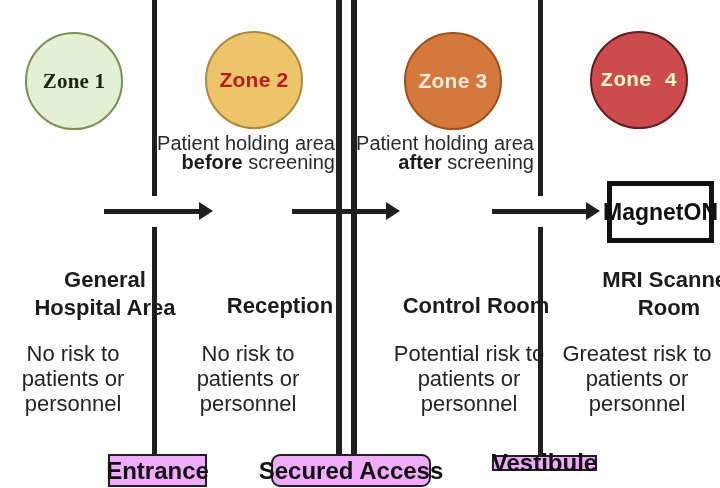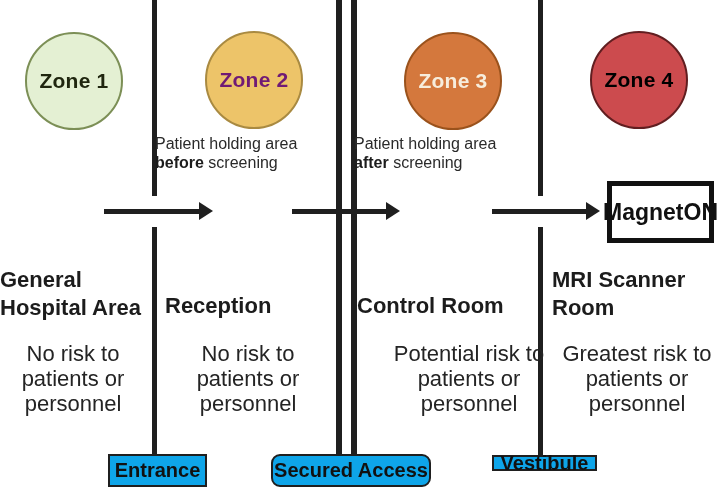--- a/index.html
+++ b/index.html
@@ -20,87 +20,87 @@
     position:absolute; width:98px; height:98px; border-radius:50%;
     border:2px solid #000; box-sizing:border-box;
     display:flex; align-items:center; justify-content:center;
     font-weight:bold; font-size:21px; letter-spacing:0.2px;
   }
   .z1 { left:25px;  top:32px; }
   .z2 { left:205px; top:31px; }
   .z3 { left:404px; top:32px; }
   .z4 { left:590px; top:31px; }
   
-  .caption { position:absolute; top:134px; width:180px; text-align:left;
-             font-size:16px; line-height:19px; color:#2a2a2a; }
+  .caption { position:absolute; top:134px; width:180px; text-align:right;
+             font-size:20px; line-height:19px; color:#2a2a2a; }
   .cap2 { left:155px; }
   .cap3 { left:354px; }
   .caption b { color:#1c1c1c; }
   
   .abar  { position:absolute; top:209px; height:5px; background:#1f1f1f; }
   .ab1 { left:104px; width:96px; }
   .ab2 { left:292px; width:95px; }
   .ab3 { left:492px; width:95px; }
   .ahead { position:absolute; top:202px; width:0; height:0;
            border-top:9.5px solid transparent; border-bottom:9.5px solid transparent;
            border-left:14px solid #1f1f1f; }
   .ah1 { left:199px; } .ah2 { left:386px; } .ah3 { left:586px; }
   
   .magnet {
     position:absolute; left:607px; top:181px; width:107px; height:62px;
     border:5px solid #111; box-sizing:border-box; background:#fff;
     display:flex; flex-direction:row; align-items:center; justify-content:center;
     font-weight:bold; font-size:23px; line-height:25px; color:#111;
   }
   
-  .heading { position:absolute; font-weight:bold;
-             font-size:22px; line-height:28px; color:#1c1c1c; }
+  .heading { position:absolute; text-align:center; font-weight:bold;
+             font-size:22px; line-height:28px; color:#1c1c1c;padding-left:32px; }
   .h1 { left:0;     width:146px; top:266px; }
   .h2 { left:165px; width:166px; top:292px; }
   .h3 { left:357px; width:174px; top:292px; }
   .h4 { left:552px; width:170px; top:266px; }
   .risk { position:absolute; text-align:center; font-size:22px;
           line-height:25px; color:#242424; top:341px; }
   .r1 { left:0;     width:146px; }
   .r2 { left:165px; width:166px; }
   .r3 { left:357px; width:174px;padding-left:25px; }
   .r4 { left:552px; width:170px; }
   .tline { white-space:nowrap; }
   
   .gate {
     position:absolute; top:454px; height:33px; border:2px solid #1f1f1f;
-    box-sizing:border-box; background:#0ea5e9; font-weight:bold; font-size:20px;
+    box-sizing:border-box; background:#f0abfc; font-weight:bold; font-size:24px;
     display:flex; align-items:center; justify-content:center; color:#111;
   }
   .g-entrance { left:108px; width:99px; }
   .g-secured  { left:271px; width:160px;border-radius:9px; }
   .g-vestibule{ left:492px; width:105px; top:455px; height:16px; }
 </style>
 </head>
 <body>
 
 <div class="canvas">
 
   <div class="vline vl-entrance-top"></div>
   <div class="vline vl-entrance-bottom"></div>
   <div class="vline vl-secured-1"></div>
   <div class="vline vl-secured-2"></div>
   <div class="vline vl-vestibule-top"></div>
   <div class="vline vl-vestibule-bottom"></div>
 
-  <div class="zone z1" style="background-color: rgb(228, 240, 211); border-color: rgb(124, 143, 86); color: rgb(32, 38, 15);">
+  <div class="zone z1" style="background-color: rgb(228, 240, 211); border-color: rgb(124, 143, 86); color: rgb(32, 38, 15); font-family: Liberation Serif, serif;">
     <span>Zone 1</span>
   </div>
-  <div class="zone z2" style="background-color: rgb(237, 196, 105); border-color: rgb(169, 138, 65); color: #701a75;">
+  <div class="zone z2" style="background-color: rgb(237, 196, 105); border-color: rgb(169, 138, 65); color: #b91c1c;">
     <span>Zone 2</span>
   </div>
   <div class="zone z3" style="background-color: rgb(212, 120, 61); border-color: rgb(154, 82, 28); color: rgb(247, 237, 220);">
     <span>Zone 3</span>
   </div>
-  <div class="zone z4" style="background-color: rgb(204, 75, 78); border-color: rgb(97, 30, 32); color: #000000;">
+  <div class="zone z4" style="background-color: rgb(204, 75, 78); border-color: rgb(97, 30, 32); color: #fef9c3; font-family: Liberation Mono, monospace;">
     <span>Zone 4</span>
   </div>
 
   <div class="caption cap2">
     <div class="tline">Patient holding area</div>
     <div class="tline"><b>before</b><span> screening</span></div>
   </div>
   <div class="caption cap3">
     <div class="tline">Patient holding area</div>
     <div class="tline"><b>after</b><span> screening</span></div>

